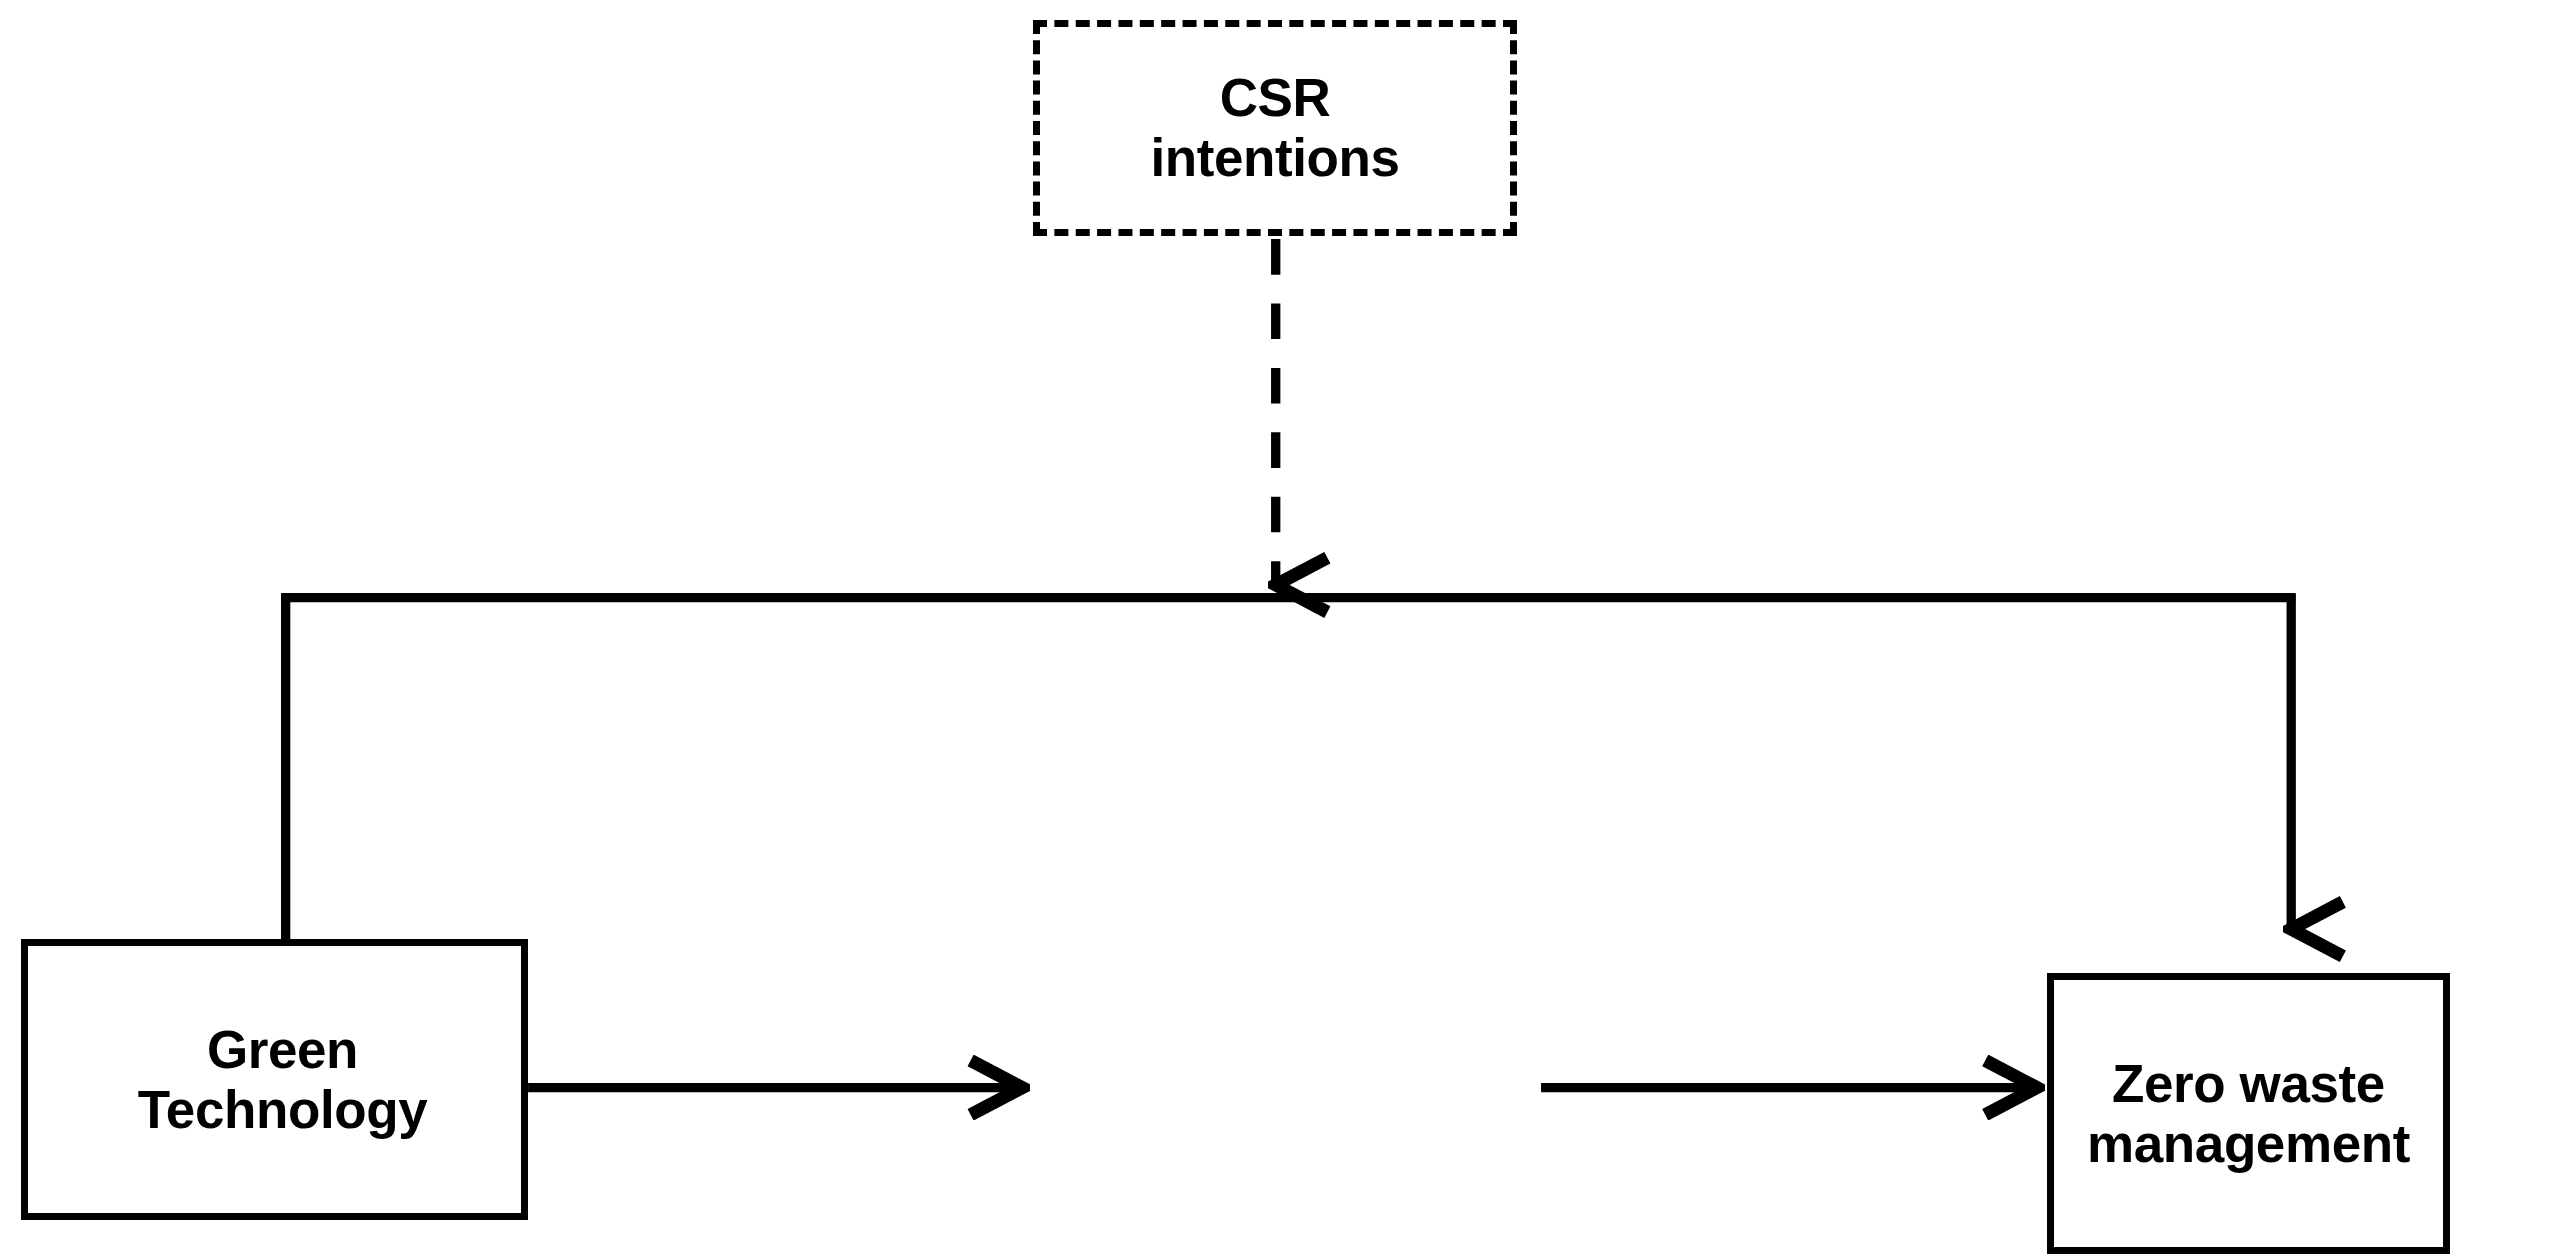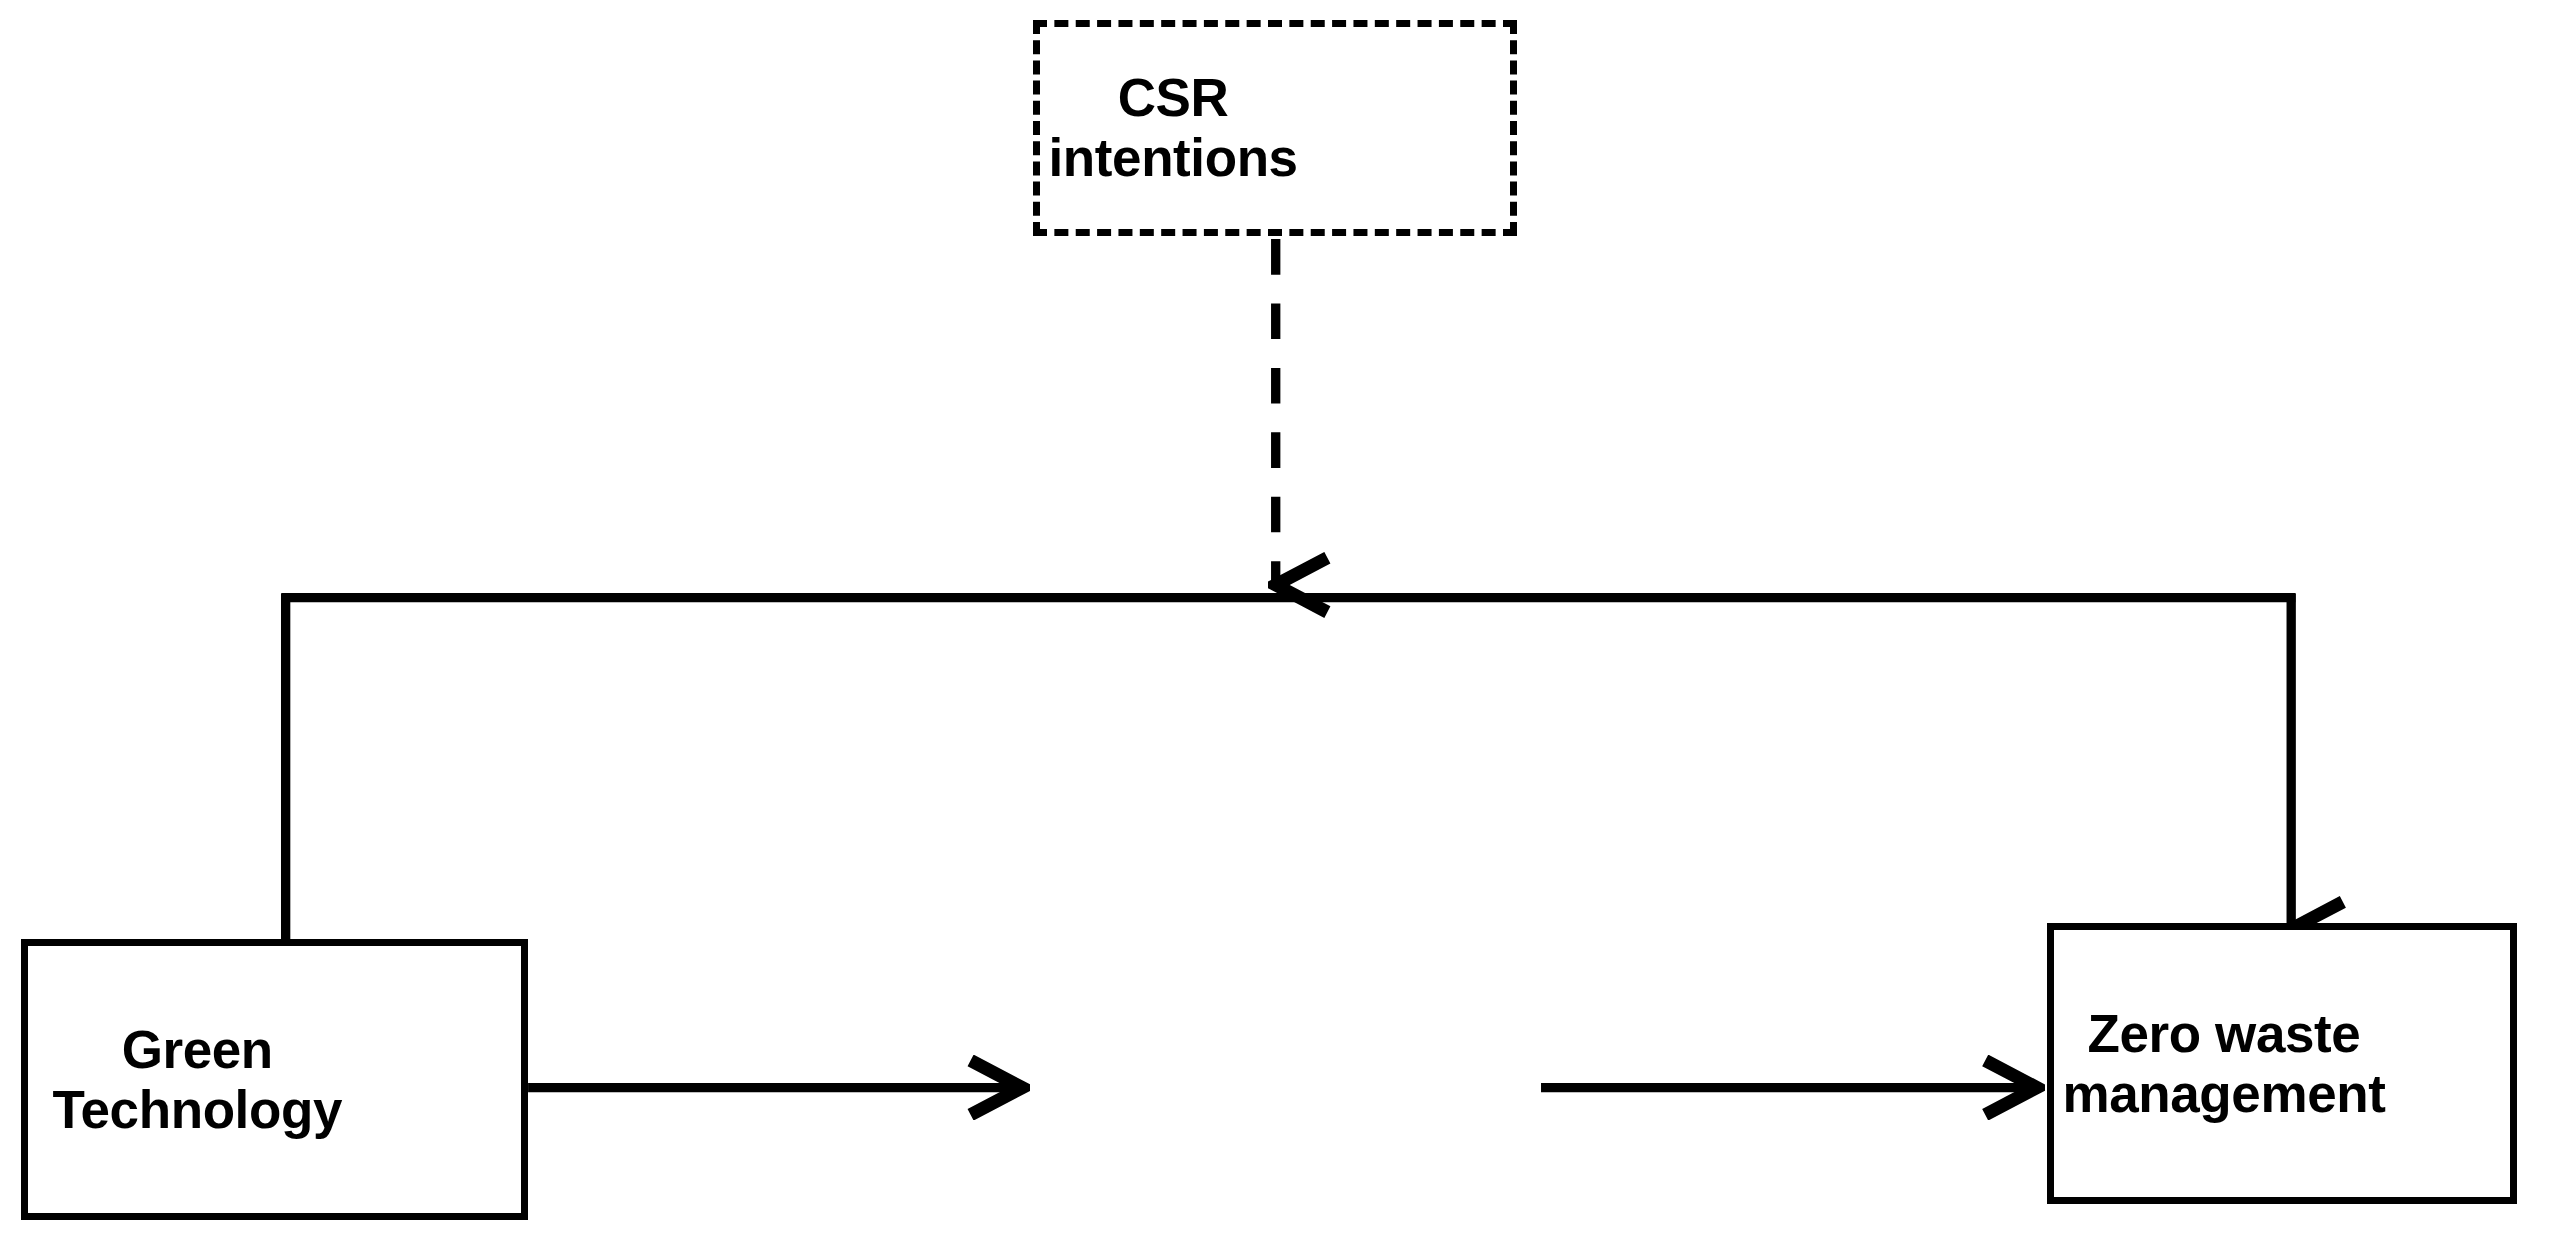--- a/index.html
+++ b/index.html
@@ -25,21 +25,21 @@
     width: 2576px;
     height: 1258px;
     pointer-events: none;
   }
   .node-box {
     position: absolute;
     box-sizing: border-box;
     background: #ffffff;
     display: flex;
     align-items: center;
-    justify-content: flex-start;
+    justify-content: center;
     text-align: center;
   }
   .node-box.solid {
     border: 7.6px solid #000000;
   }
   .node-box.dashed {
     border: 7.6px dashed #000000;
   }
   .node-label {
     font-family: "Liberation Sans", sans-serif;
@@ -48,21 +48,21 @@
     line-height: 1.12;
     color: #000000;
     letter-spacing: -0.4px;
     white-space: pre-line;
     padding: 0 8.5px;
   }
   
   #node-csr-intentions  { left: 1033px; top: 19.5px;   width: 484px; height: 216px; }
   #node-green-technology{ left: 21px;   top: 939px; width: 507px; height: 281px; padding-left: 16px; }
   #node-green-supply-chain { left: 1032px; top: 939px; width: 509px; height: 281px; }
-  #node-zero-waste-management { left: 2047px; top: 923px; width: 470px; height: 281px; }
+  #node-zero-waste-management { left: 2047px; top: 973px; width: 403px; height: 281px; }
 </style>
 </head>
 <body>
 
 <div id="diagram-root">
 
   <svg id="connector-layer" viewBox="0 0 3039 1484" width="2576" height="1258" xmlns="http://www.w3.org/2000/svg">
     <defs>
       <marker id="arrow-down" viewBox="0 0 12 12" refX="6" refY="10.5" markerWidth="7" markerHeight="7" orient="auto-start-reverse">
         <path d="M 1 1 L 6 10.5 L 11 1" fill="none" stroke="#000000" stroke-width="2.4" stroke-linecap="butt" stroke-linejoin="miter"></path>

